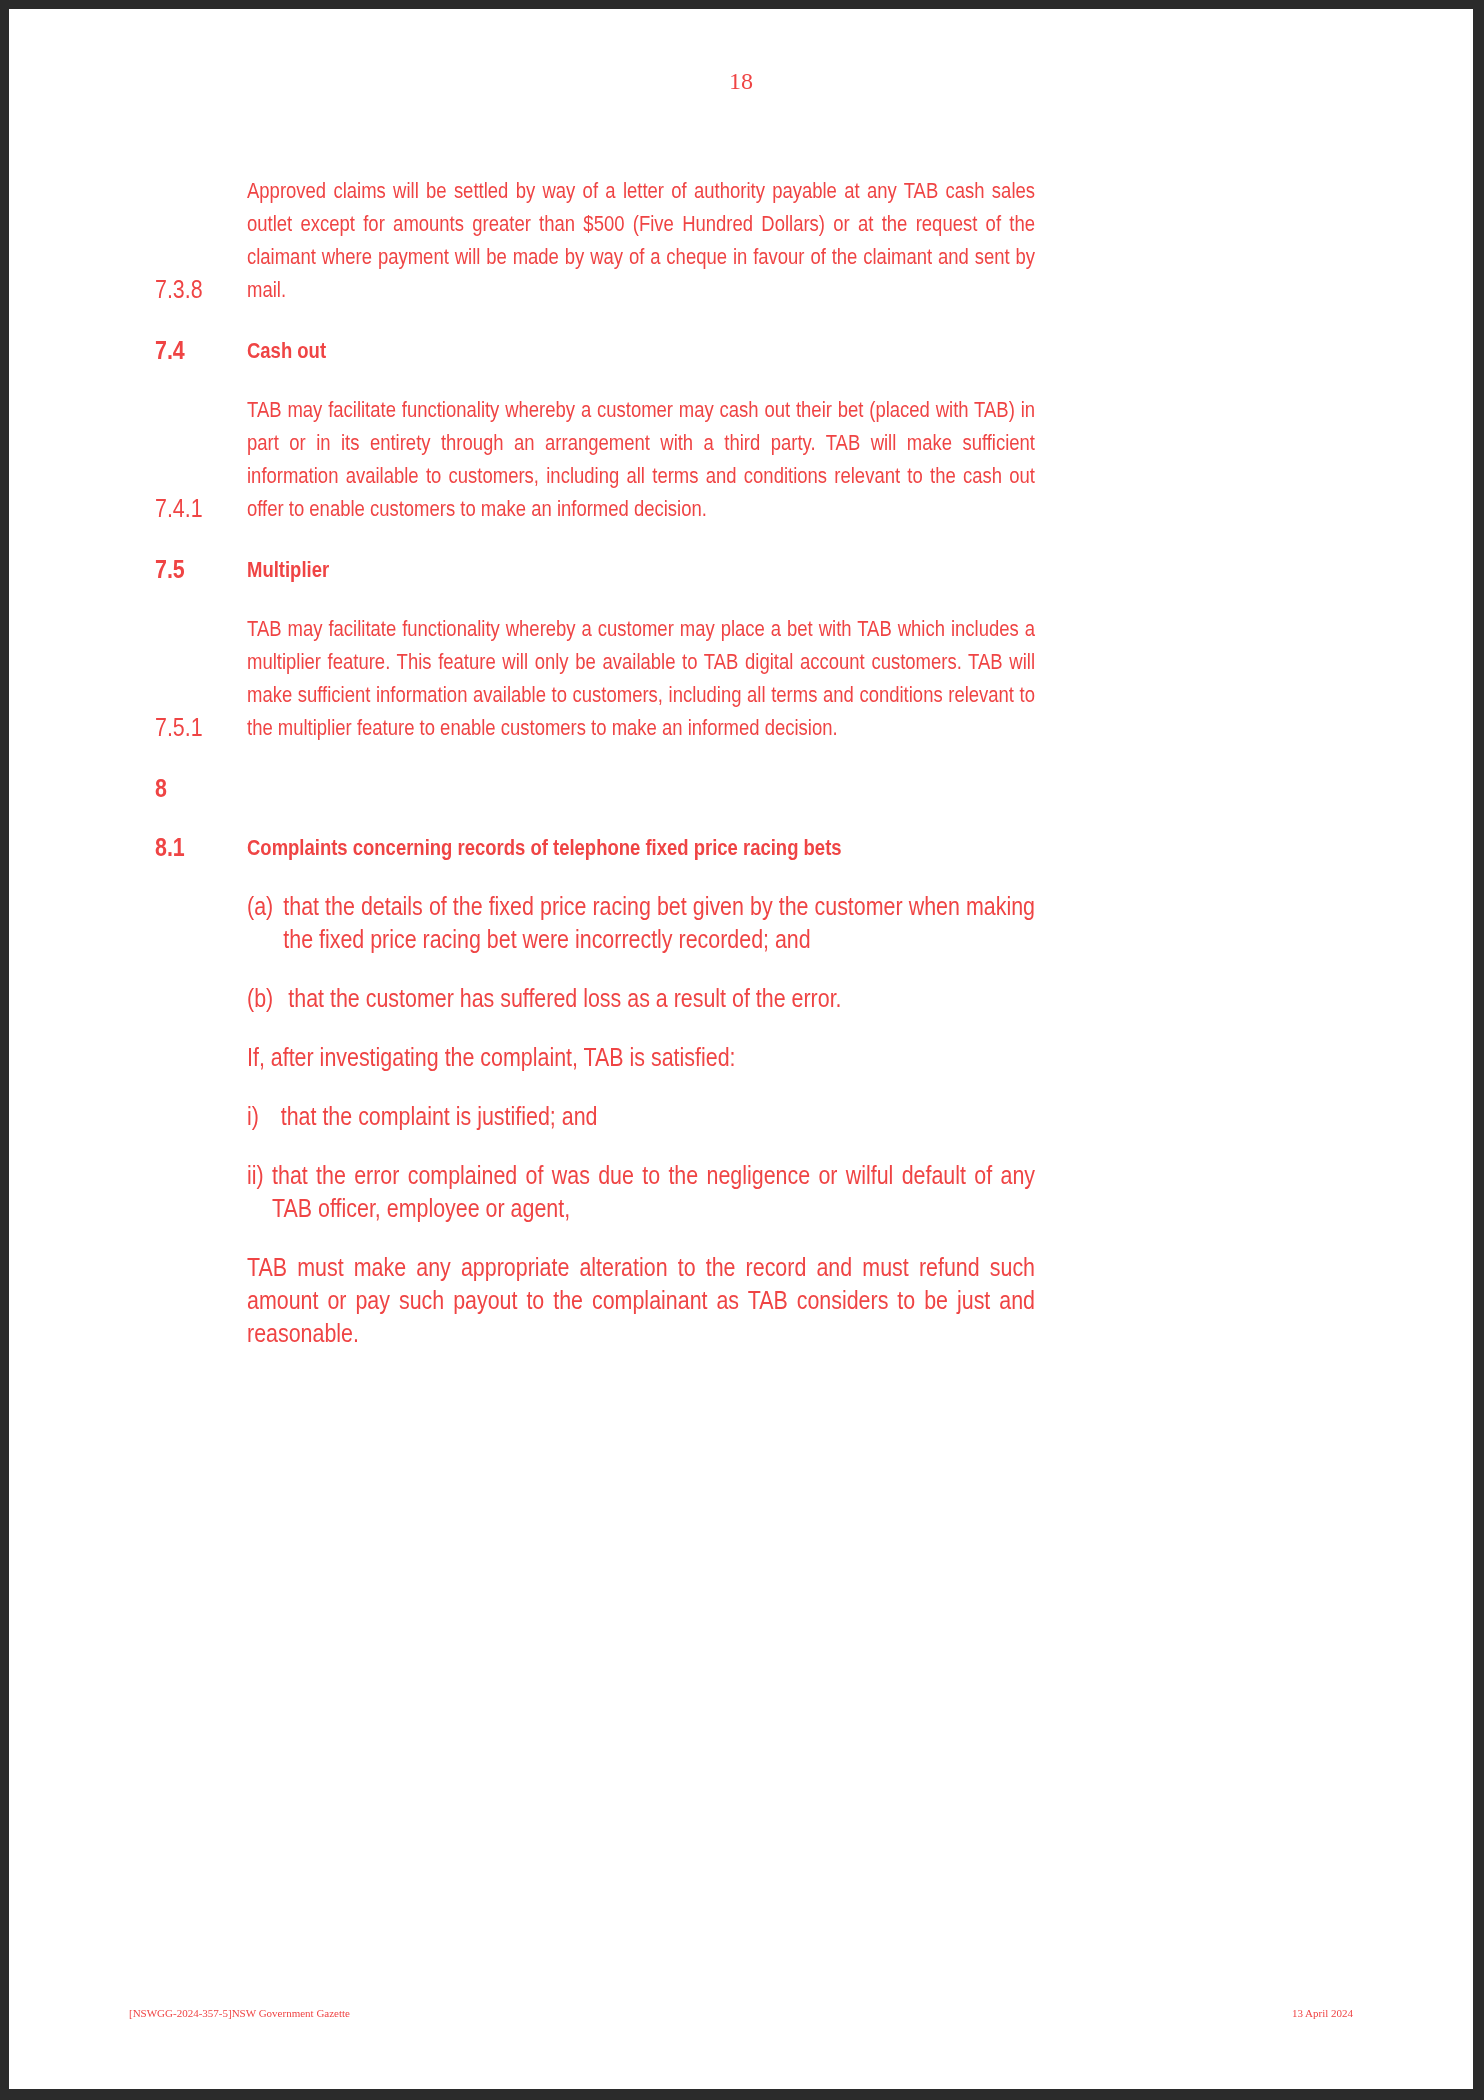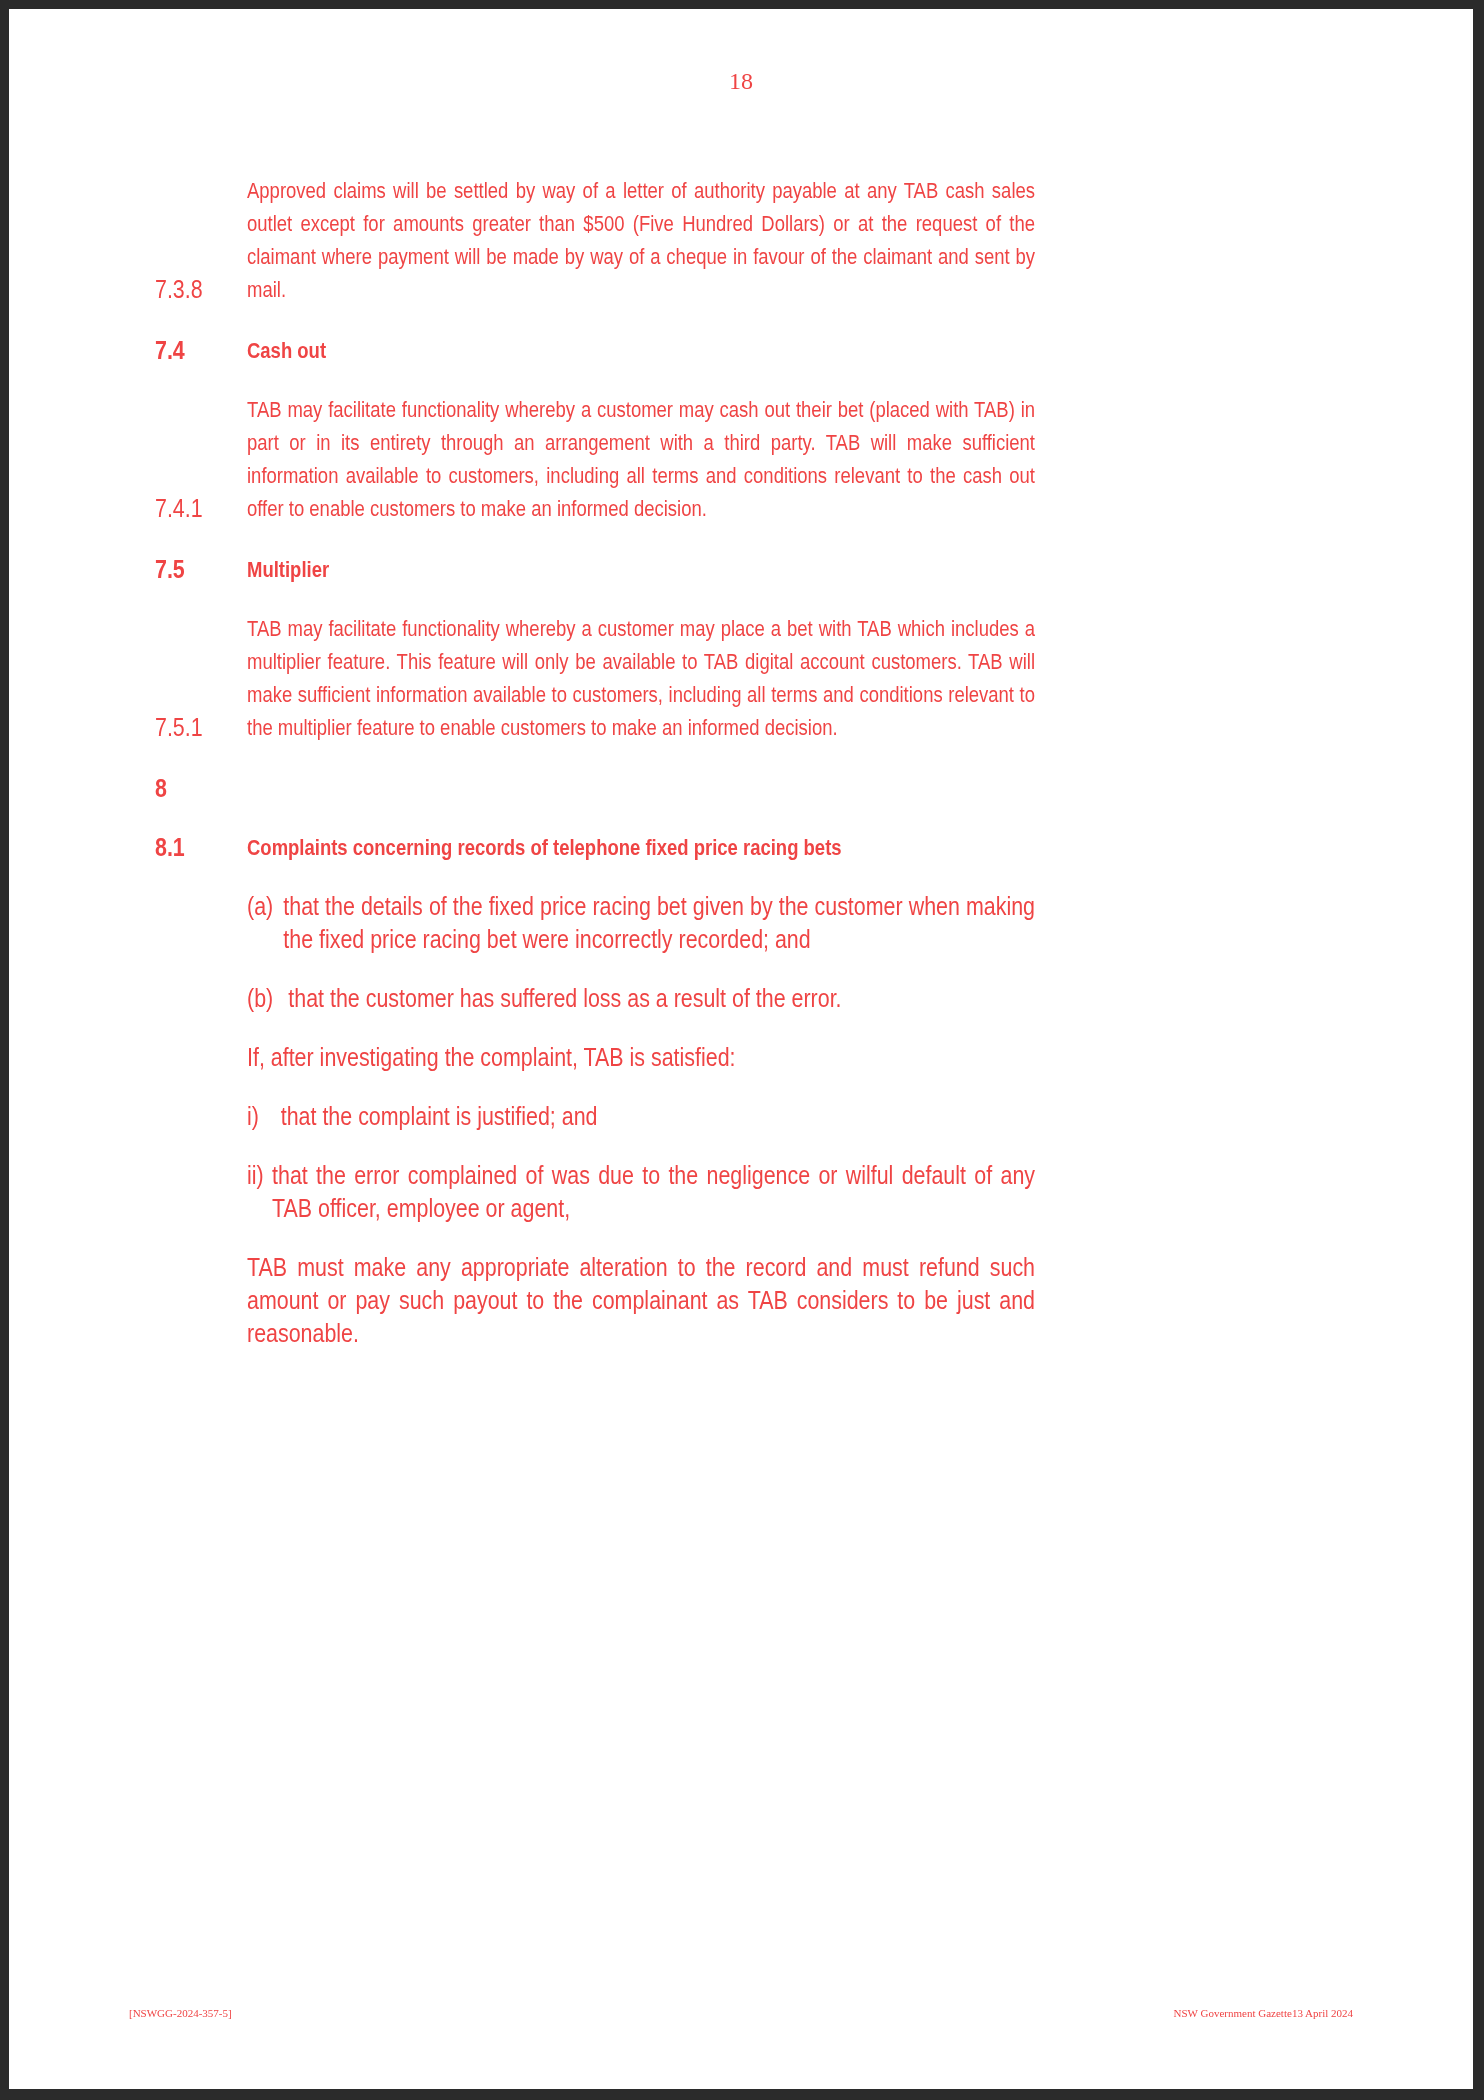--- a/index.html
+++ b/index.html
@@ -130,21 +130,21 @@
     right: 120px;
     bottom: 70px;
     display: flex;
     justify-content: space-between;
     align-items: baseline;
     font-family: "Liberation Serif", serif;
     font-size: 11px;
     line-height: 1;
   }
   .footer .f-left  { text-align: left;   flex: 0 0 auto; }
-  .footer .f-mid   { text-align: right; flex: 1 1 auto; }
+  .footer .f-mid   { text-align: left; flex: 1 1 auto; }
   .footer .f-right { text-align: right;  flex: 0 0 auto; }
 </style>
 </head>
 <body>
 
 <div id="page-frame">
   <div id="page">
 
     <div class="page-number">18</div>
 

